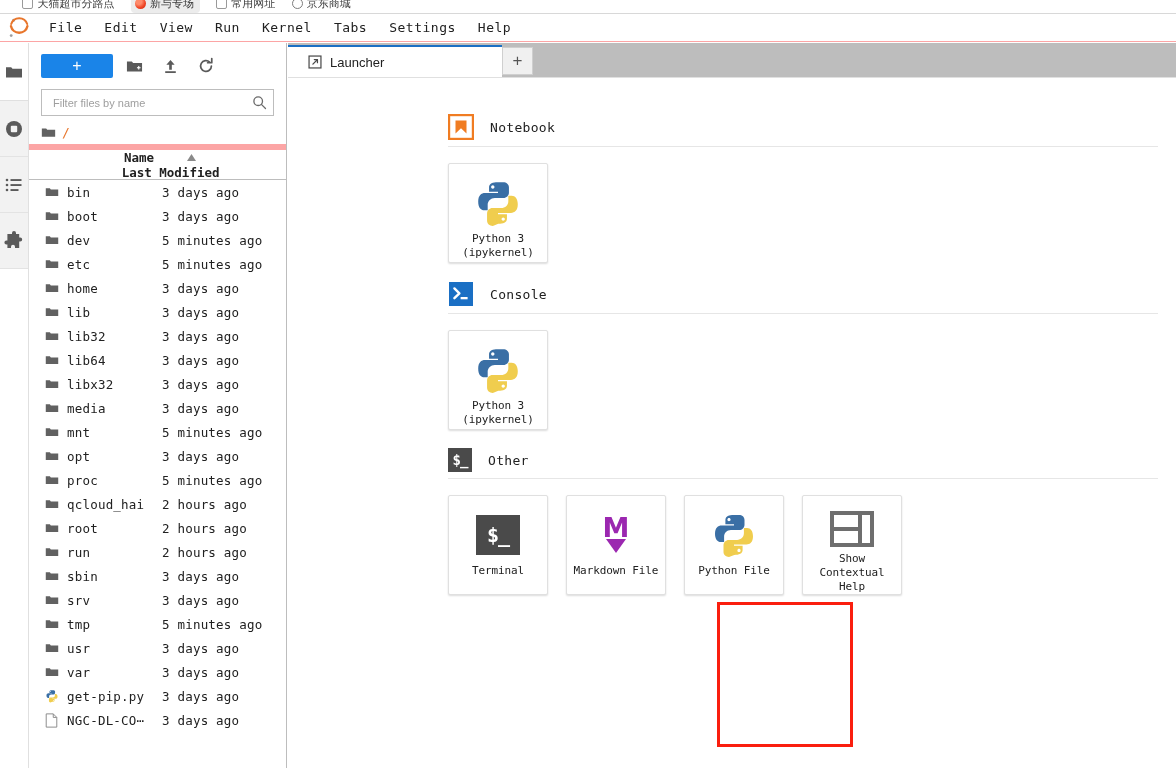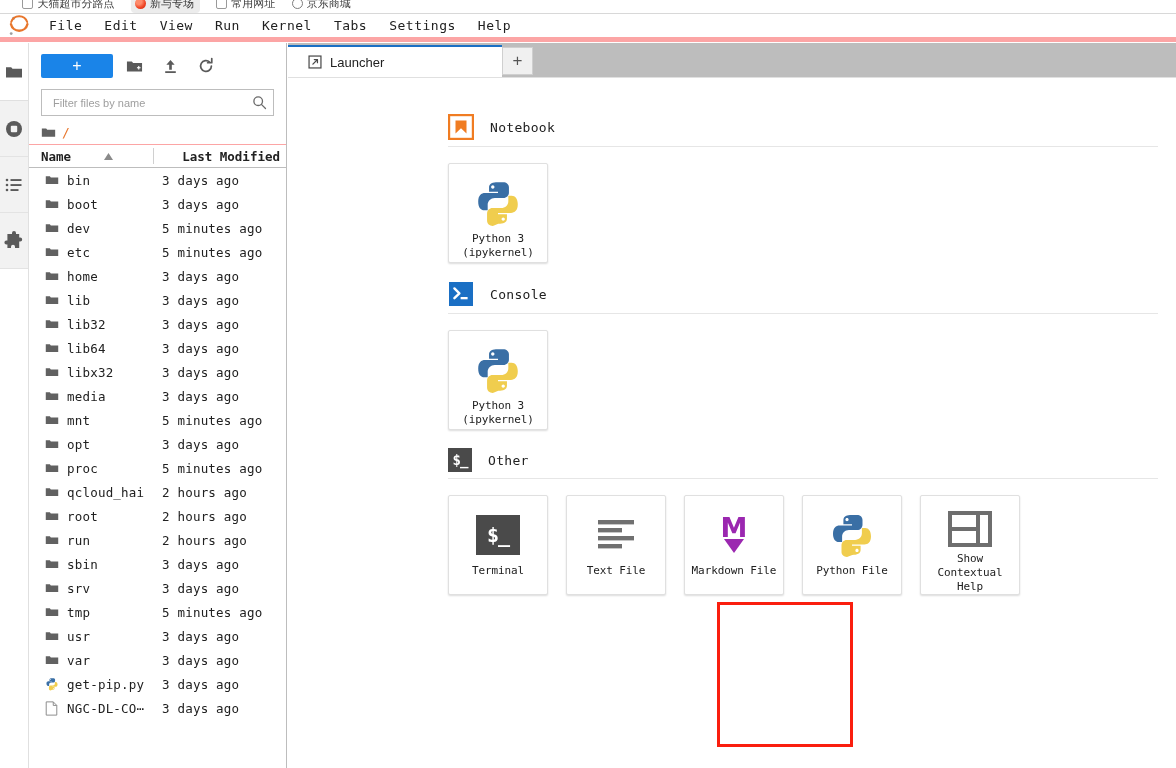--- a/index.html
+++ b/index.html
@@ -45,21 +45,21 @@
   }
   .bm-ico.red { background: radial-gradient(circle at 35% 32%, #ff8b6b 0 28%, #ee4323 62%, #cf2a10 100%); border: none; border-radius: 50%; }
   .bm-ico.globe { border-radius: 50%; border-color: #7d7d7d; }
   #bm-pad { display:inline-block; width: 18px; }
 
   
   #menubar {
     position: absolute; left: 0; top: 14px;
     width: 1176px; height: 28px;
     background: #ffffff;
-    border-bottom: 5px solid #fca5a5;
+    border-bottom: 1px solid #fca5a5;
     display: flex; align-items: center;
   }
   #jp-logo { width: 38px; display: flex; justify-content: center; align-items: center; }
   .menu-item {
     font-family: "DejaVu Sans Mono", monospace;
     font-size: 13px;
     color: #212121;
     padding: 3px 11px;
     cursor: default;
     letter-spacing: .5px;
@@ -138,28 +138,29 @@
     gap: 6px;
   }
   #fb-breadcrumb .crumb-root {
     color: #e8762c; font-size: 13px;
     font-family: "DejaVu Sans Mono", monospace;
     cursor: pointer;
   }
 
   #fb-header {
     display: flex; align-items: center;
-    height: 24px;
-    border-top: 1px solid #fca5a5;
+    height: 36px;
+    border-top: 6px solid #fca5a5;
     border-bottom: 1px solid #bdbdbd;
     padding: 0 6px 0 12px;
     font-family: "DejaVu Sans Mono", monospace;
     font-size: 12.5px;
     font-weight: bold;
     color: #212121;
+    flex-direction: column;
   }
   #fb-header .col-name { flex: 1; display: flex; align-items: center; gap: 4px; cursor: pointer; }
   #fb-header .divider { width: 1px; height: 16px; background: #d0d0d0; margin: 0 8px; }
   #fb-header .col-mod { width: 118px; text-align: right; cursor: pointer; }
 
   #fb-list { height: 576px; overflow: hidden; }
   .fb-row {
     display: flex; align-items: center;
     height: 24px;
     padding: 0 6px 0 16px;
@@ -662,31 +663,20 @@
       <div class="lsec-rule" style="width:710px"></div>
       <div class="lcards">
 
         <div class="lcard">
           <div class="lcard-icon">
             <div class="term-badge">$_</div>
           </div>
           <div class="lcard-label" style="white-space:pre-line">Terminal</div>
         </div>
 
-        <div class="lcard">
-          <div class="lcard-icon">
-            <svg width="44" height="40" viewBox="0 0 44 40">
-              <rect x="4" y="5" width="36" height="4.4" fill="#707070"></rect>
-              <rect x="4" y="13" width="24" height="4.4" fill="#707070"></rect>
-              <rect x="4" y="21" width="36" height="4.4" fill="#707070"></rect>
-              <rect x="4" y="29" width="24" height="4.4" fill="#707070"></rect>
-            </svg>
-          </div>
-          <div class="lcard-label" style="white-space:pre-line">Text File</div>
-        </div>
 
         <div class="lcard">
           <div class="lcard-icon">
             <svg width="44" height="44" viewBox="0 0 44 44">
               <text x="22" y="24" text-anchor="middle" font-family="DejaVu Sans, sans-serif" font-size="27" font-weight="bold" fill="#9b27b0">M</text>
               <path d="M12 26 L32 26 L22 40 Z" fill="#9b27b0"></path>
             </svg>
           </div>
           <div class="lcard-label" style="white-space:pre-line">Markdown File</div>
         </div>

